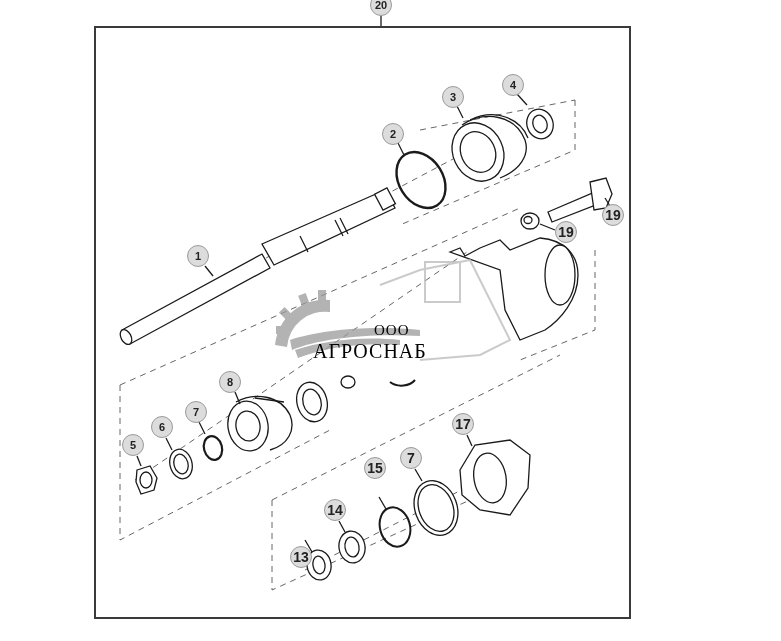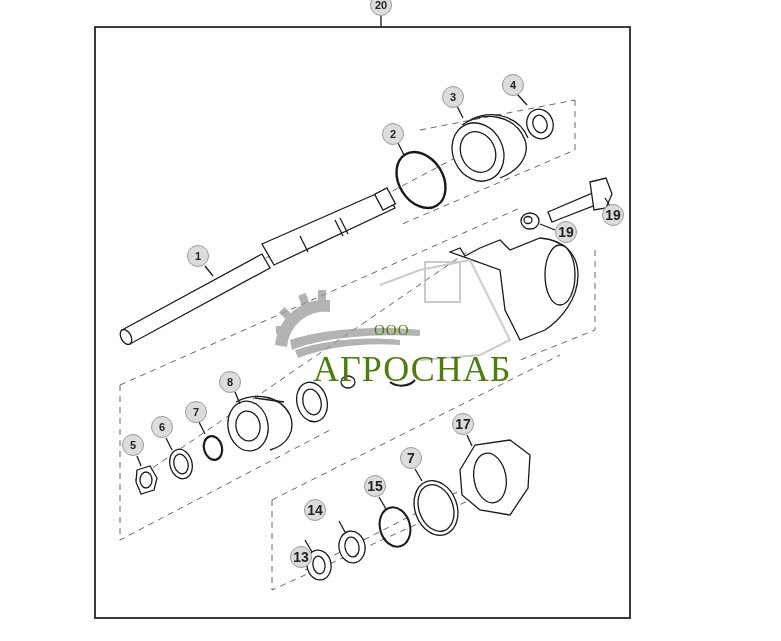--- a/index.html
+++ b/index.html
@@ -6,21 +6,21 @@
   body { width: 781px; height: 641px; position: relative; overflow: hidden;
          font-family: "Liberation Sans", sans-serif; }
   #canvas { position: absolute; left: 0; top: 0; width: 781px; height: 641px; }
   .frame { position: absolute; left: 94px; top: 26px; width: 537px; height: 593px;
            border: 2px solid #3a3a3a; box-sizing: border-box; }
   .callout { position: absolute; width: 22px; height: 22px; border-radius: 50%;
              background: #dcdcdc; border: 1px solid #9a9a9a; box-sizing: border-box;
              display: flex; align-items: center; justify-content: center;
              font-weight: bold; font-size: 11px; color: #222; }
   .callout.wide { font-size: 14px; }
-  .wm-text { position: absolute; color: #4d7c0f; font-family: "Liberation Serif", serif;
+  .wm-text { position: absolute; color: #000000; font-family: "Liberation Serif", serif;
              letter-spacing: 1px; }
   svg { position: absolute; left: 0; top: 0; }
 </style>
 </head>
 <body>
 
 <div id="canvas">
 
   <div class="frame"></div>
 
@@ -137,33 +137,33 @@
         <rect x="276" y="326" width="12" height="8"></rect>
         <path d="M290,340 C320,330 370,325 420,330 L420,336 C370,333 320,338 292,350 Z"></path>
         <path d="M295,350 C325,340 365,336 400,340 L400,345 C365,342 325,347 298,358 Z"></path>
       </g>
       <g fill="none" stroke="#b5b5b5" stroke-width="2" opacity="0.7">
         <path d="M380,285 L420,270 L470,260 L490,300 L510,340 L480,355 L420,360"></path>
         <rect x="425" y="262" width="35" height="40"></rect>
       </g>
     </svg>
     <div class="wm-text" style="left:374px; top:322px; font-size:15px;">ООО</div>
-    <div class="wm-text" style="left:313px; top:348px; font-size:36px;">АГРОСНАБ</div>
+    <div class="wm-text" style="left:313px; top:340px; font-size:20px;">АГРОСНАБ</div>
   </div>
 
   <div class="callout" style="left:370px; top:-6px;">20</div>
   <div class="callout" style="left:187px; top:245px;">1</div>
   <div class="callout" style="left:382px; top:123px;">2</div>
   <div class="callout" style="left:442px; top:86px;">3</div>
   <div class="callout" style="left:502px; top:74px;">4</div>
   <div class="callout" style="left:122px; top:434px;">5</div>
   <div class="callout" style="left:151px; top:416px;">6</div>
   <div class="callout" style="left:185px; top:401px;">7</div>
   <div class="callout" style="left:219px; top:371px;">8</div>
   <div class="callout wide" style="left:290px; top:518px;margin-top:28px;">13</div>
-  <div class="callout wide" style="left:304px; top:499px;">14</div>
-  <div class="callout wide" style="left:364px; top:475px;">15</div>
+  <div class="callout wide" style="left:324px; top:499px;">14</div>
+  <div class="callout wide" style="left:364px; top:457px;">15</div>
   <div class="callout wide" style="left:400px; top:447px;">7</div>
   <div class="callout wide" style="left:452px; top:413px;text-align:right;">17</div>
   <div class="callout wide" style="left:555px; top:221px;">19</div>
   <div class="callout wide" style="left:602px; top:204px;">19</div>
 
 </div>
 
 </body></html>

